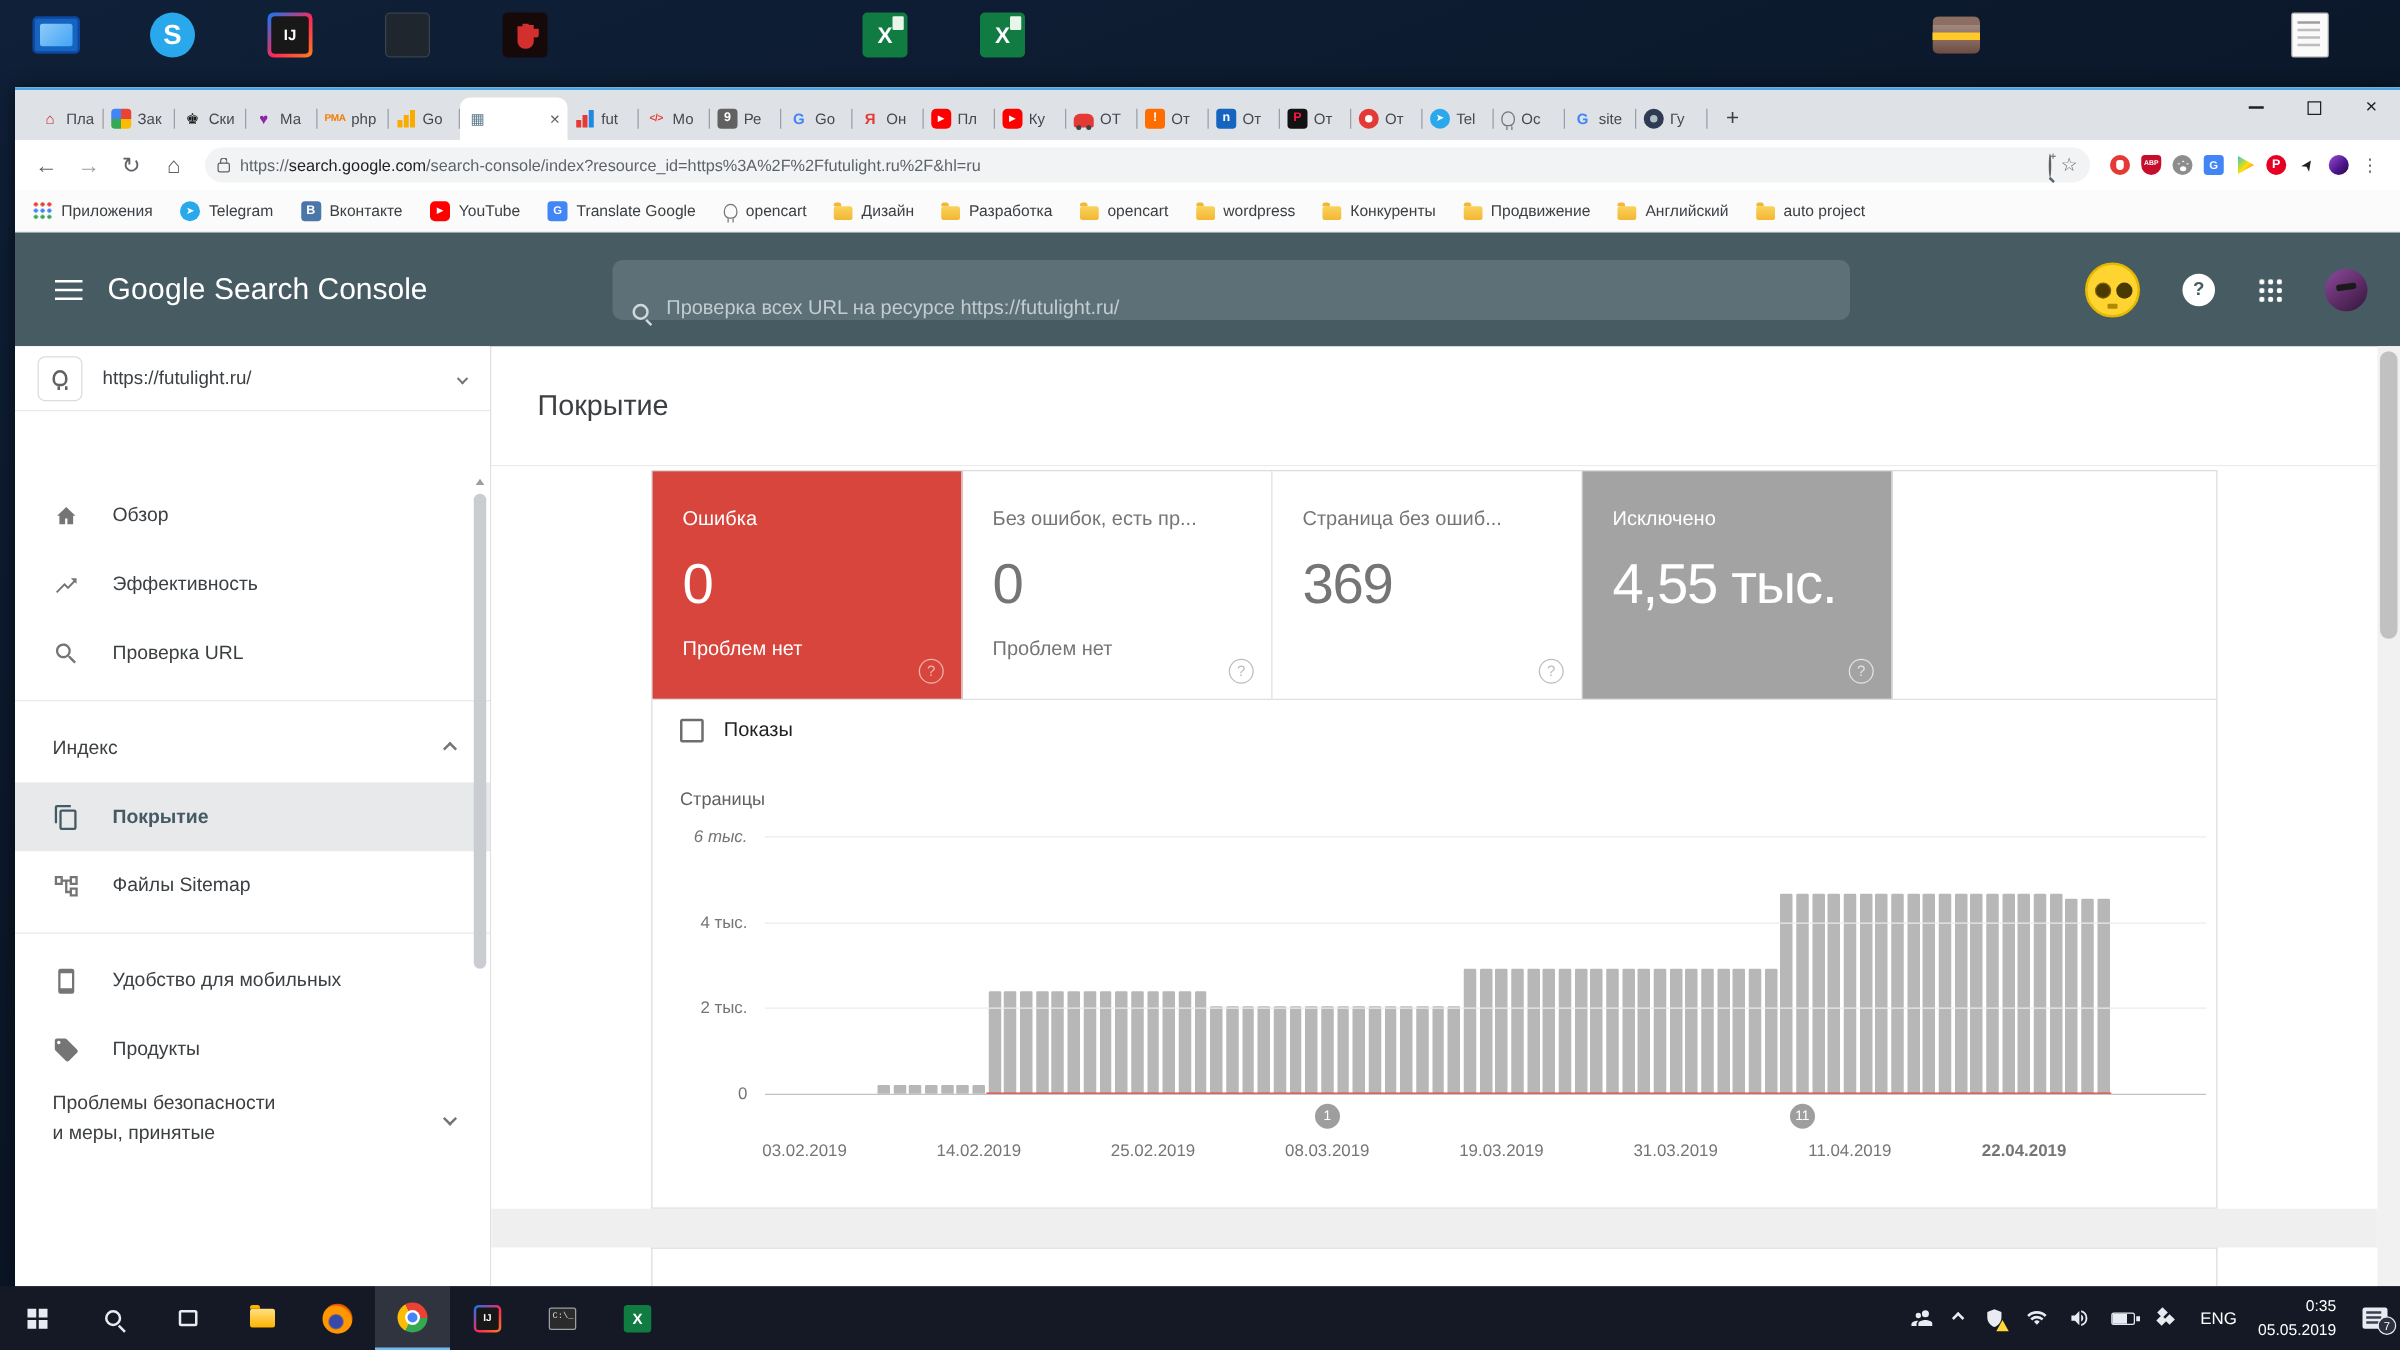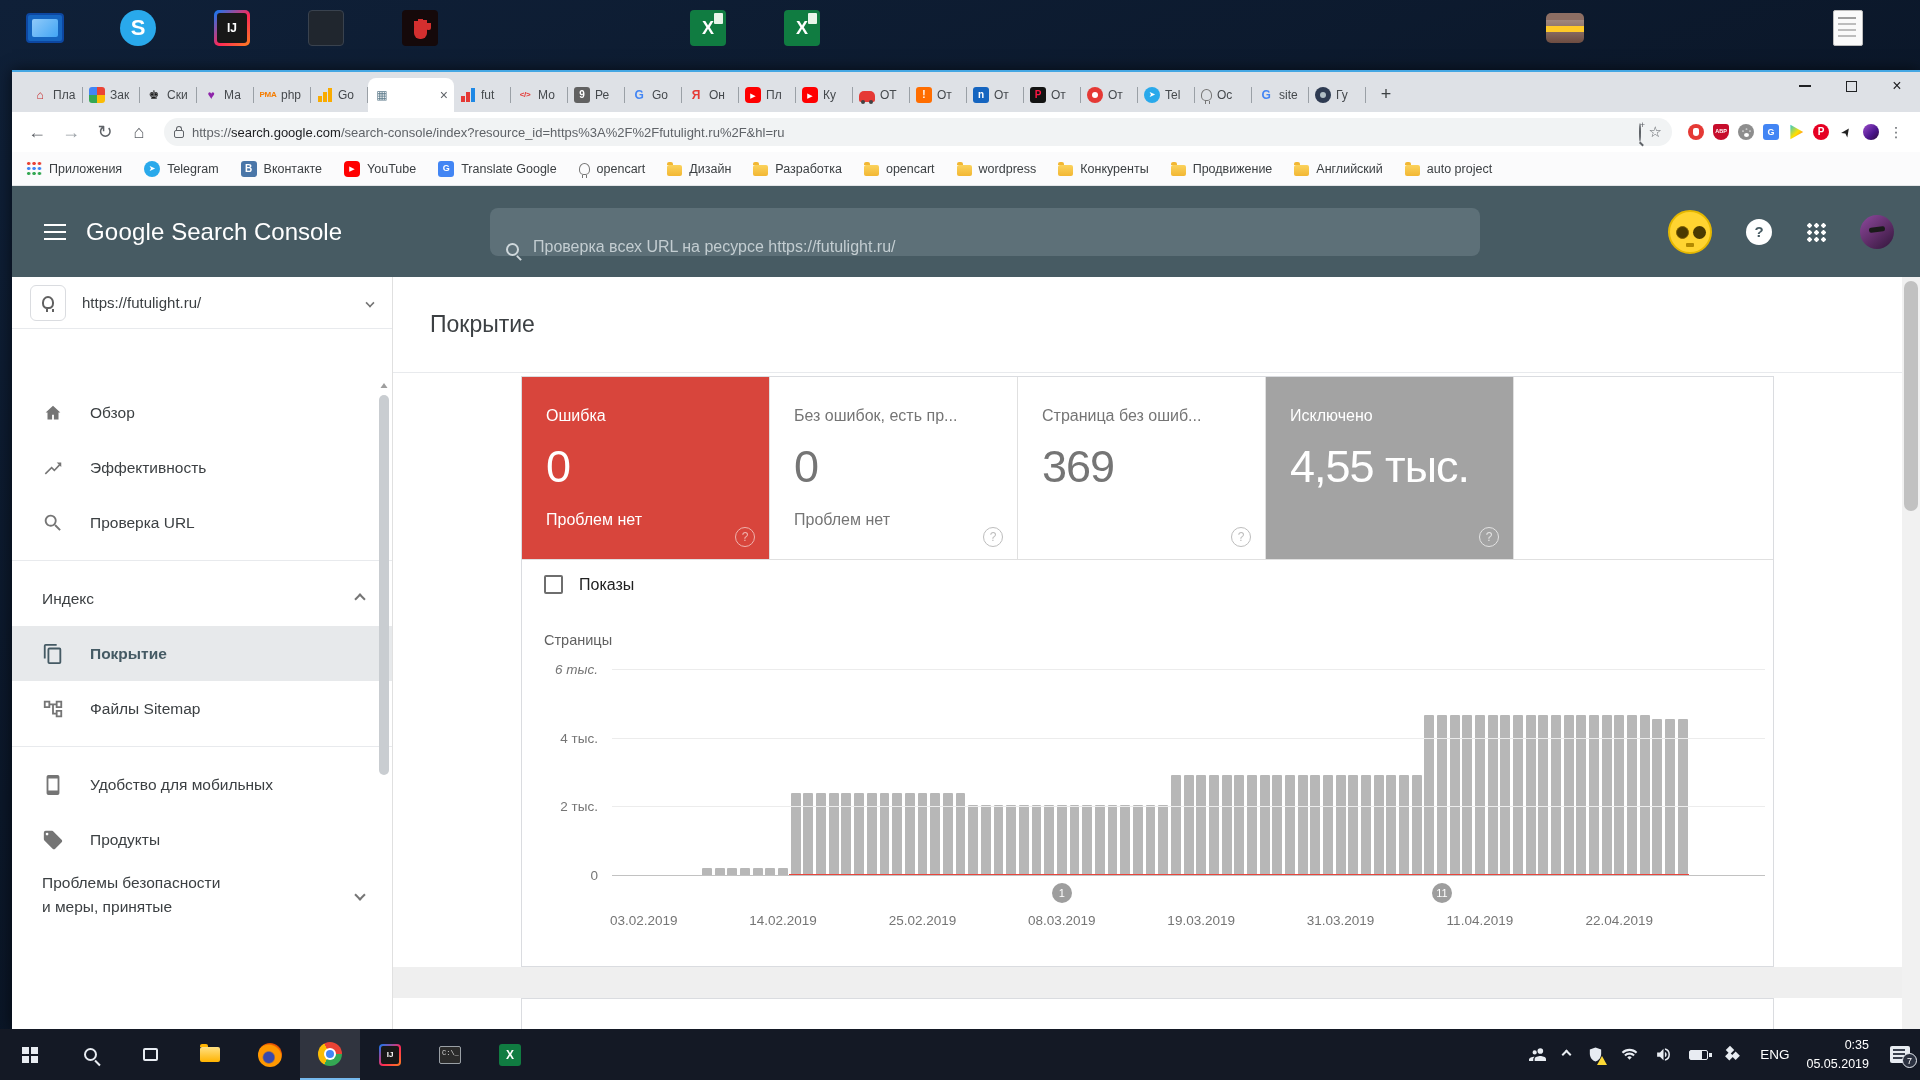--- a/index.html
+++ b/index.html
@@ -842,21 +842,21 @@
                 <div class="marker" style="left: 71.978%;">11</div>
               </div>
             <div id="dates">
                 <div class="datelab" style="left: 2.74725%;">03.02.2019</div>
                 <div class="datelab" style="left: 14.8352%;">14.02.2019</div>
                 <div class="datelab" style="left: 26.9231%;">25.02.2019</div>
                 <div class="datelab" style="left: 39.011%;">08.03.2019</div>
                 <div class="datelab" style="left: 51.0989%;">19.03.2019</div>
                 <div class="datelab" style="left: 63.1868%;">31.03.2019</div>
                 <div class="datelab" style="left: 75.2747%;">11.04.2019</div>
-                <div class="datelab" style="left: 87.3626%;">22.04.2019</div>
+                <div class="datelab" style="left: 87.3626%; font-weight: bold;">22.04.2019</div>
               </div>
           </div>
           <div id="gap-strip"></div>
           <div id="nextcard"></div>
         </div>
       </div>
 
       <div id="pg-scrollbar">
           <div class="thumb"></div>
         </div>

